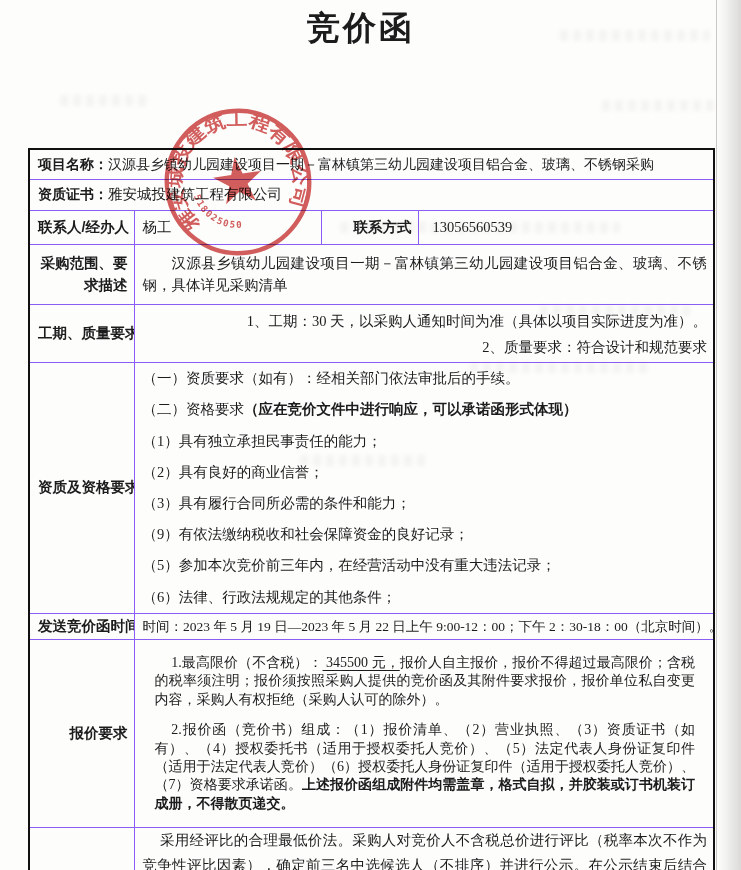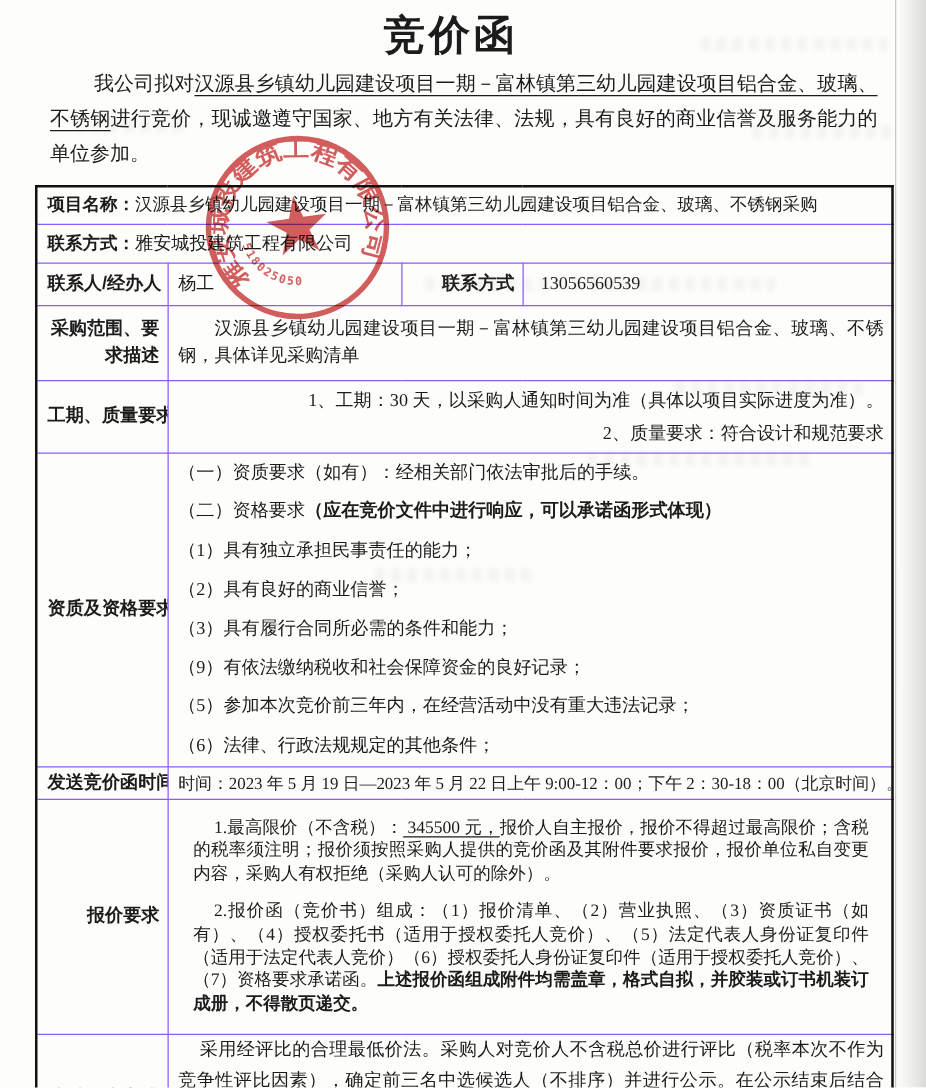--- a/index.html
+++ b/index.html
@@ -76,35 +76,34 @@
     filter:blur(2px);opacity:.18;pointer-events:none;
   }
 </style>
 </head>
 <body>
 
 <div class="page">
 
   <div class="title">竞价函</div>
 
-  <p class="intro"><span>我公司拟对</span><span class="ul">汉源县乡镇幼儿园建设项目一期－富林镇第三幼儿园建设项目铝合金、玻璃、不锈钢</span><span>进行竞价，现诚邀遵守国家、地方有关法律、法规，具有良好的商业信誉及服务能力的单位参加。</span></p>
 
   <table class="form">
     <colgroup>
       <col style="width:105px">
         <col style="width:187px">
         <col style="width:97px">
         <col style="width:296px">
     </colgroup>
     <tbody>
         <tr class="r1">
       <td colspan="4" class="nowrap" style="height:29px"><span class="lbl">项目名称：</span><span style="font-size:14px">汉源县乡镇幼儿园建设项目一期－富林镇第三幼儿园建设项目铝合金、玻璃、不锈钢采购</span></td>
     </tr>
     <tr class="r2">
-      <td colspan="4" class="nowrap" style="height:30px"><span class="lbl">联系方式：</span><span>雅安城投建筑工程有限公司</span></td>
+      <td colspan="4" class="nowrap" style="height:30px"><span class="lbl">资质证书：</span><span>雅安城投建筑工程有限公司</span></td>
     </tr>
     <tr class="r3">
       <td class="labelcell nowrap" style="height:33px">联系人/经办人</td>
       <td>杨工</td>
       <td class="labelcell nowrap">联系方式</td>
       <td style="padding-left:14px">13056560539</td>
     </tr>
     <tr class="r5">
       <td class="labelcell" style="height:59px">采购范围、要求描述</td>
       <td colspan="3" class="content">汉源县乡镇幼儿园建设项目一期－富林镇第三幼儿园建设项目铝合金、玻璃、不锈钢，具体详见采购清单</td>

